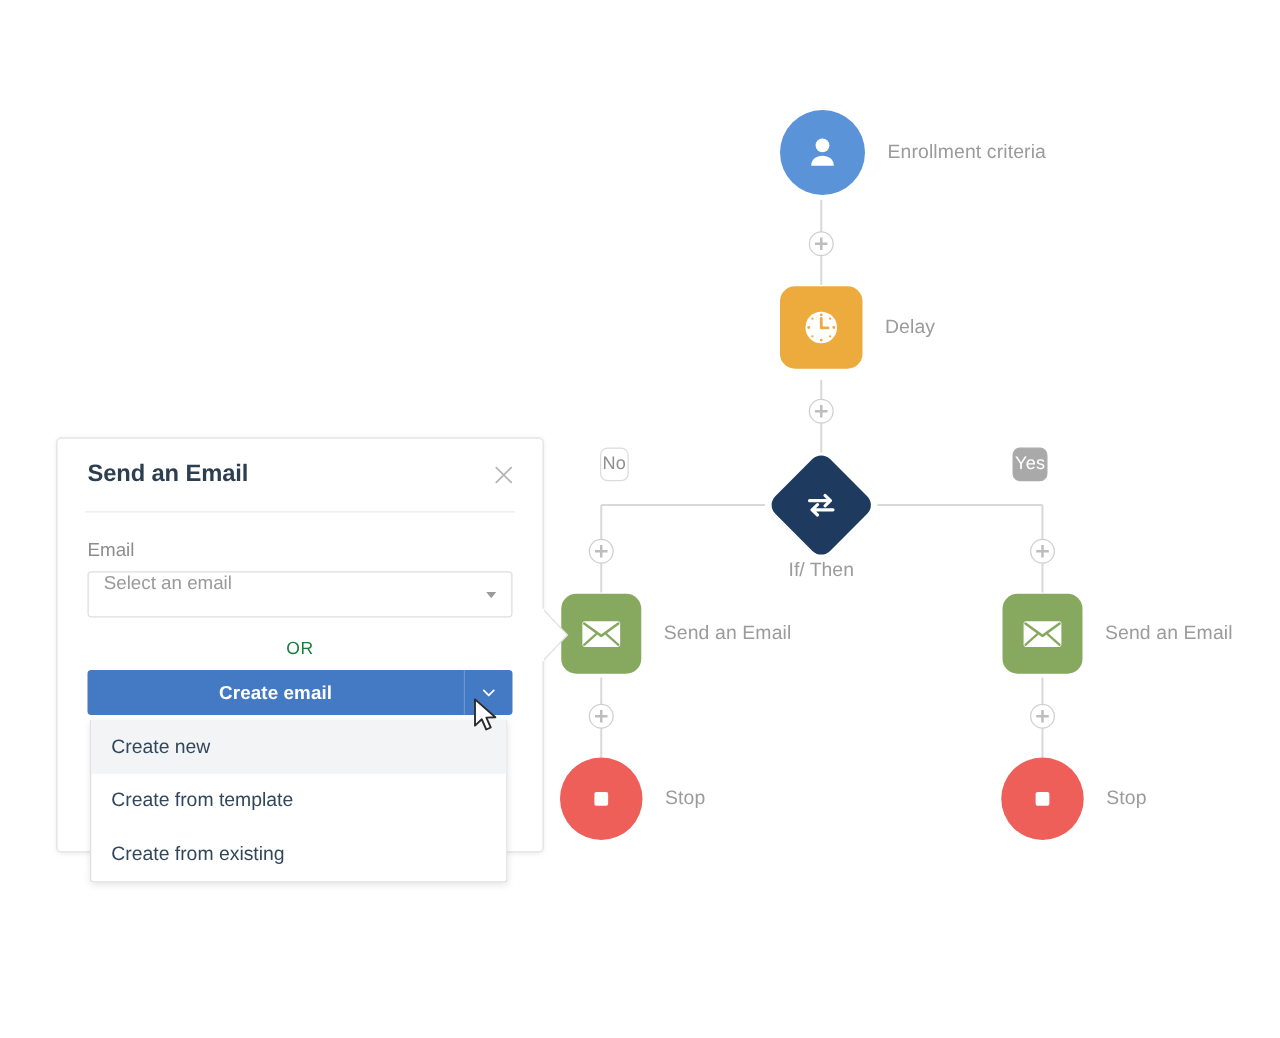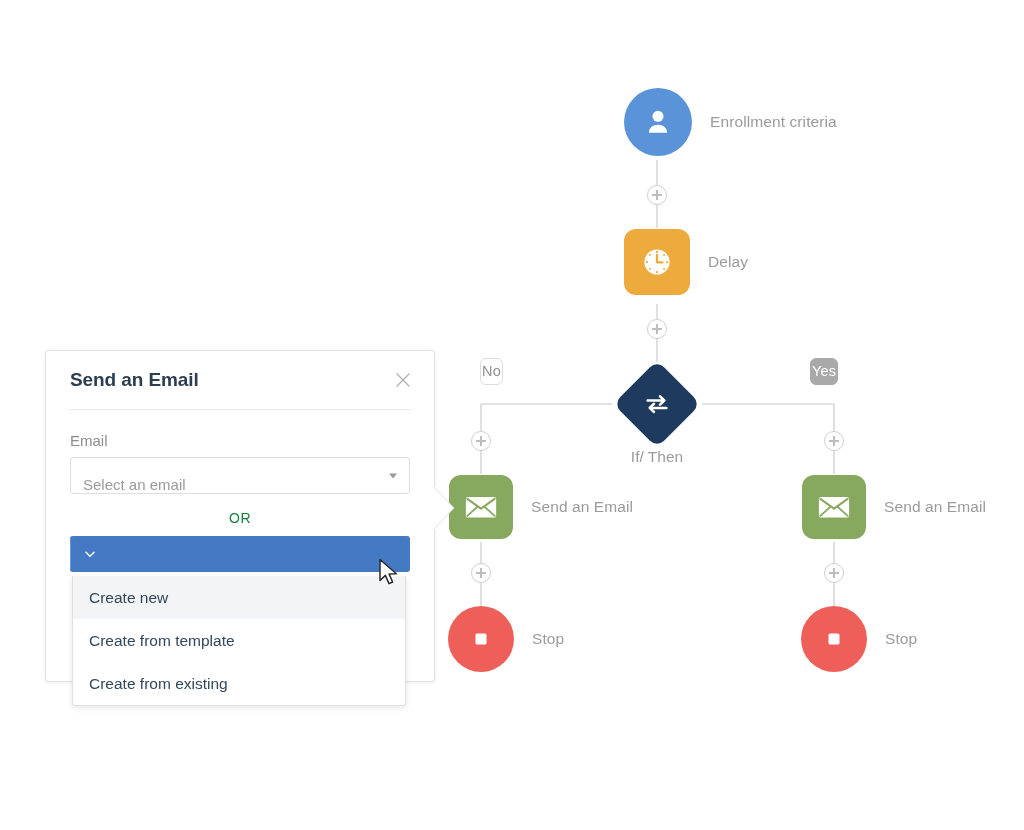--- a/index.html
+++ b/index.html
@@ -154,21 +154,21 @@
     color: #8d8d8d;
     margin-bottom: 8px;
   }
   .select-box {
     position: relative;
     height: 37px;
     border: 1px solid #dedede;
     border-radius: 3px;
     background: #fff;
     display: flex;
-    align-items: flex-end;
+    align-items: flex-start;
     padding: 0 12px;
     box-sizing: border-box;
   }
   .select-placeholder {
     font-size: 15px;
     color: #9a9a9a;
   }
   .select-caret {
     position: absolute;
     right: 12px; top: 50%;
@@ -384,20 +384,21 @@
       <div class="field-label">Email</div>
 
       <div class="select-box">
         <span class="select-placeholder">Select an email</span>
         <span class="select-caret"></span>
       </div>
 
       <div class="or-divider">OR</div>
 
       <div class="split-button">
+        <span class="split-main">Create email</span>
         <span class="split-caret">
           <svg width="16" height="16" viewBox="0 0 24 24">
             <path d="M6 9.5 L12 15.5 L18 9.5" stroke="#ffffff" stroke-width="2.2" fill="none" stroke-linecap="round" stroke-linejoin="round"></path>
           </svg>
         </span>
       </div>
     </div>
   </div>
 
   <svg id="panel-pointer" viewBox="0 0 22 42" xmlns="http://www.w3.org/2000/svg">

